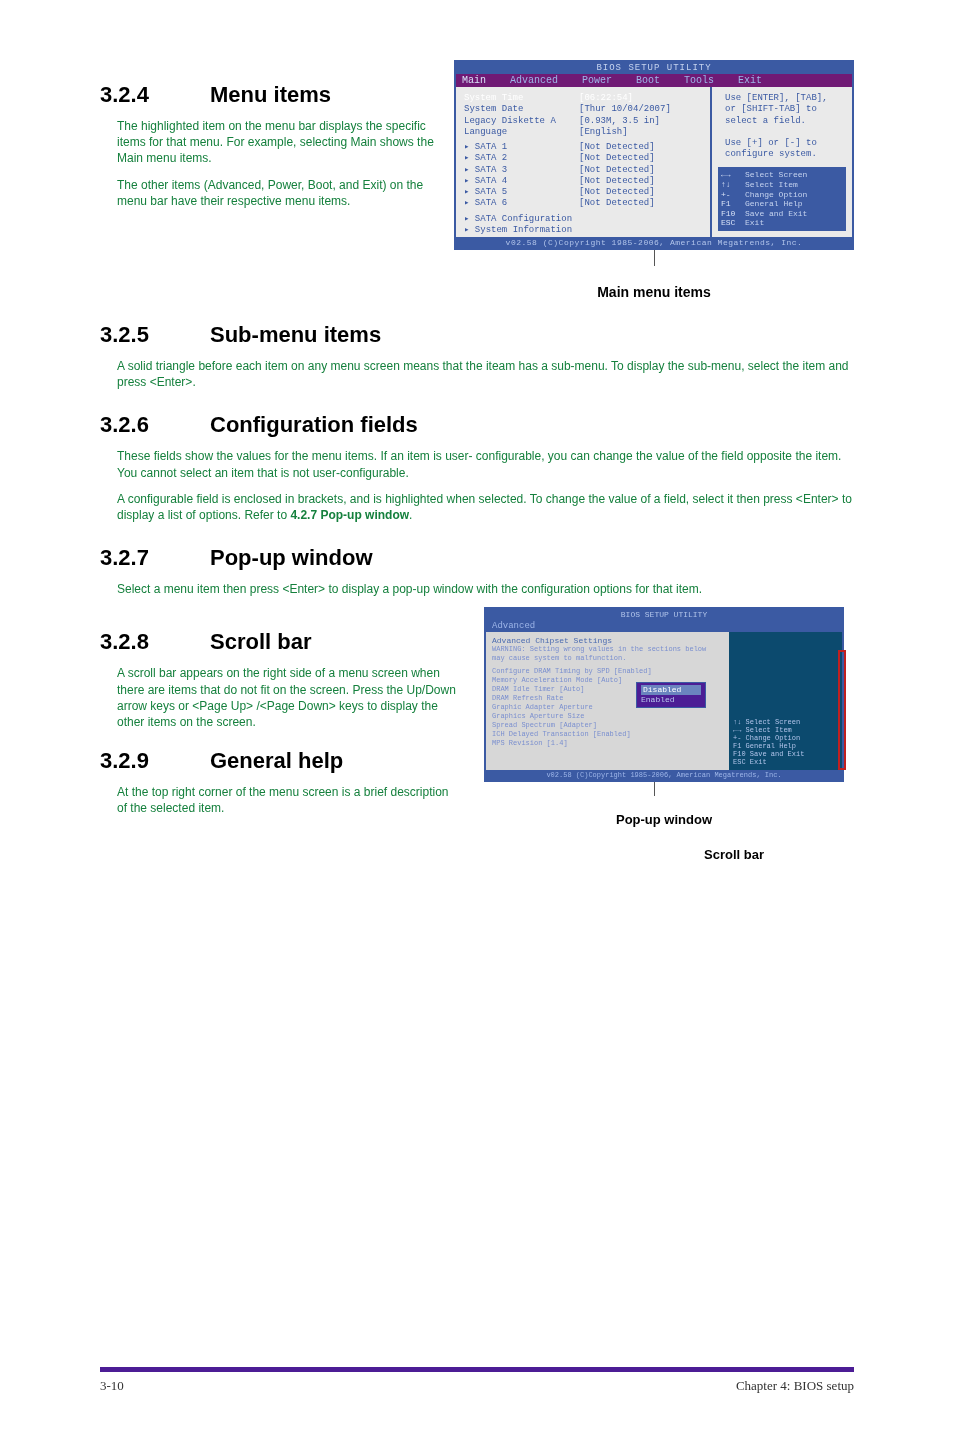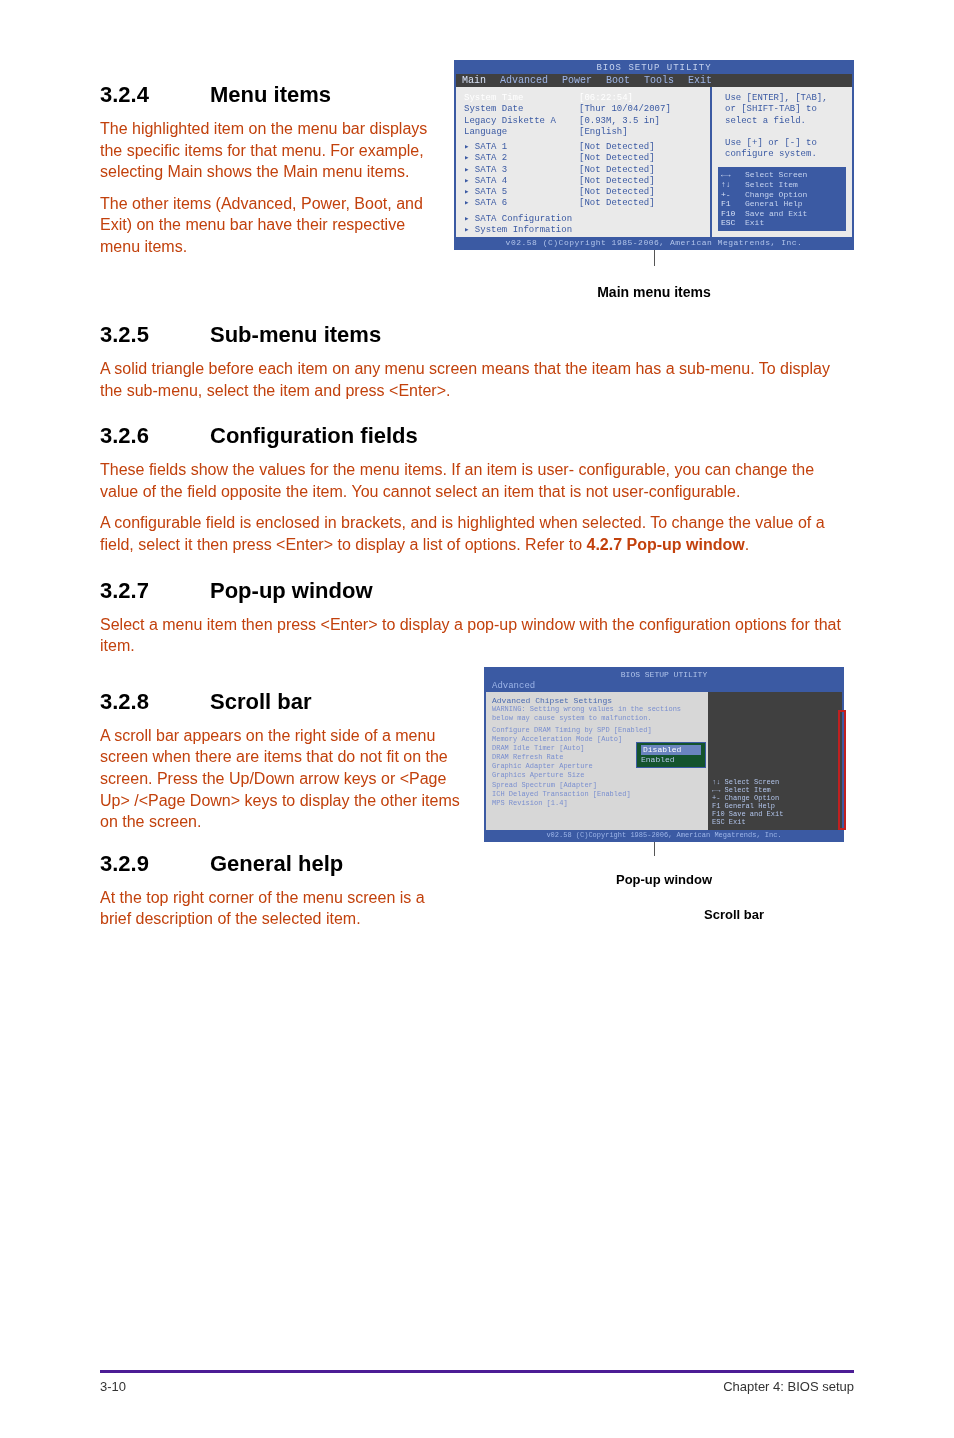--- a/index.html
+++ b/index.html
@@ -13,50 +13,51 @@
     padding: 60px 100px 0 100px;
   }
   h2 {
     font-size: 22px;
     font-weight: bold;
     margin-bottom: 10px;
     margin-top: 22px;
   }
   h2 .num { display: inline-block; width: 110px; }
   p {
-    font-size: 16px;
+    font-size: 12px;
     line-height: 1.35;
     margin-bottom: 10px;
-    color: #c2410c;
+    color: #15803d;
+    margin-left: 17px;
   }
   .top-row { display: flex; gap: 14px; }
   .top-left { flex: 1 1 0; }
   .top-right { flex: 0 0 400px; }
   .bios-box {
     width: 400px;
     border: 2px solid #3b5aa3;
     font-family: "Courier New", monospace;
     font-size: 9px;
     background: #e8e8e8;
   }
   .bios-titlebar {
     background: #3b5aa3;
     color: #c5d3ef;
     text-align: center;
     font-size: 9px;
     padding: 1px 0;
     letter-spacing: 1px;
   }
   .bios-menubar {
-    background: #404040;
+    background: #701a75;
     color: #9db5e8;
     font-size: 10px;
     padding: 1px 6px;
     display: flex;
-    gap: 14px;
+    gap: 24px;
   }
   .bios-menubar span.hot { color: #d8e2f7; }
   .bios-body { display: flex; height: 150px; }
   .bios-left {
     flex: 1;
     padding: 6px 8px;
     color: #3b5aa3;
     background: #eaeaea;
     border-right: 2px solid #3b5aa3;
   }
@@ -121,30 +122,30 @@
     background: #3b5aa3; color: #b1c4ea; text-align: center; font-size: 8px; padding: 1px 0;
   }
   .bios2-menubar {
     background: #3b5aa3; color: #9db5e8; font-size: 9px; padding: 1px 6px;
   }
   .bios2-body { display: flex; height: 138px; position: relative; }
   .bios2-left {
     flex: 1; padding: 4px 6px; color: #4b6bb0; background: #d7d7d7;
   }
   .bios2-right {
-    width: 134px; background: #404040; color: #b1c4ea; font-size: 7px; padding: 4px;
+    width: 113px; background: #0c4a6e; color: #b1c4ea; font-size: 7px; padding: 4px;
     position: relative;
   }
   .bios2-left .hdr { color: #4b6bb0; font-size: 8px; }
   .bios2-left .txt { color: #7a8fcf; font-size: 7px; line-height: 1.3; }
   .popup {
     position: absolute;
     top: 50px; left: 150px;
     width: 70px;
-    background: #14532d;
+    background: #4c1d95;
     color: #b8c8ed;
     border: 1px solid #3b5aa3;
     font-size: 8px;
     padding: 2px 4px;
     line-height: 1.25;
   }
   .popup .sel { background: #6a84bf; color: #fff; padding: 0 2px; display:block; }
   .scrollbar-mark {
     position: absolute;
     top: 18px; right: -4px;
@@ -162,26 +163,27 @@
     text-align: center; font-weight: bold; font-size: 13px; margin-top: 20px; margin-left: 140px;
   }
   .line-down {
     width: 1px; height: 14px; background: #555; margin: 0 auto;
   }
   .footer {
     position: absolute;
     bottom: 44px;
     left: 100px;
     right: 100px;
-    border-top: 3px solid #4c1d95;
+    border-top: 5px solid #4c1d95;
     display: flex;
     justify-content: space-between;
     font-size: 13px;
     padding-top: 6px;
     color: #333;
+    font-family: Liberation Serif, serif;
   }
   .bios-right-keys-row { display:flex; }
   .bios-right-keys-row .ki { width:24px; color:#d8e2f7; }
 </style>
 </head>
 <body>
 
 <div class="top-row">
   <div class="top-left">
     <h2><span class="num"><span>3.2.4</span></span><span>Menu items</span></h2>

